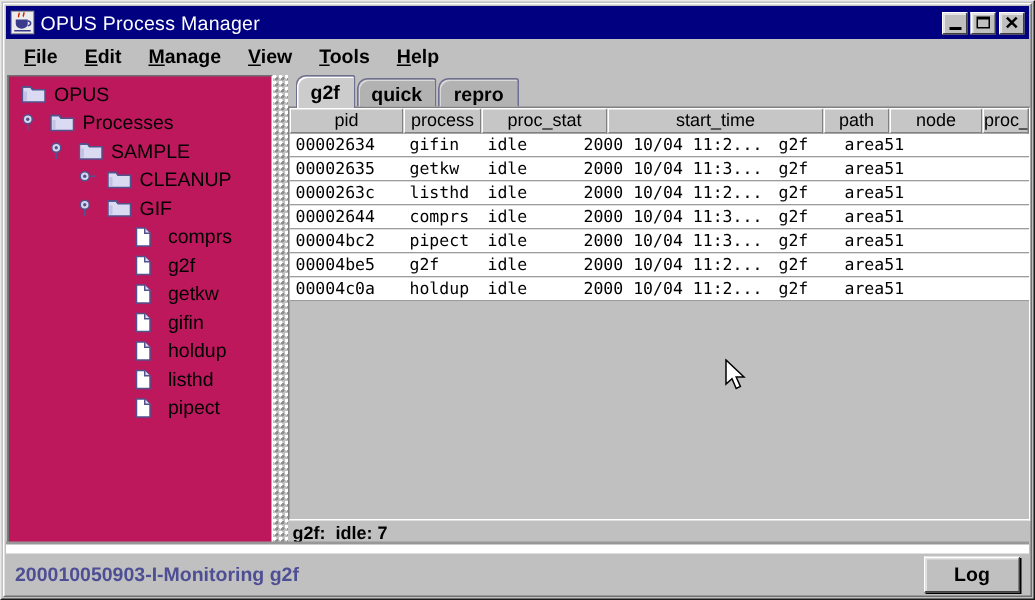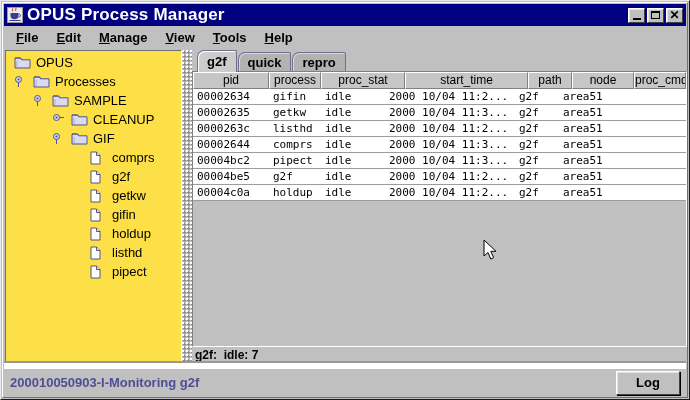--- a/index.html
+++ b/index.html
@@ -16,41 +16,41 @@
     position: absolute; inset: 1px;
     border: 1px solid; border-color: #ffffff #707070 #707070 #ffffff;
     pointer-events: none; z-index: 40;
   }
   
   .titlebar {
     position: absolute; left: 3px; right: 3px; top: 3px; height: 22px;
     background: var(--titlebar, #000080);
     display: flex; align-items: center; gap: 4px; padding: 0 3px;
   }
-  .title-text { color: #fff; font-weight: bold; font-size: 17px; flex: 1; letter-spacing: .2px; }
+  .title-text { color: #fff; font-weight: normal; font-size: 13px; flex: 1; letter-spacing: .2px; }
   .winbtns { display: flex; gap: 2px; }
   .winbtn {
     width: 17px; height: 15px; background: #c0c0c0;
     border: 1px solid; border-color: #ffffff #404040 #404040 #ffffff;
     box-shadow: inset 1px 1px 0 #e6e6e6;
     display: flex; align-items: center; justify-content: center;
   }
   .glyph-min { width: 8px; height: 2px; background: #000; margin-top: 7px; }
   .glyph-max { width: 9px; height: 8px; border: 1px solid #000; border-top-width: 2px; }
   .glyph-close { font: bold 12px "Liberation Sans", sans-serif; color: #000; line-height: 10px; }
   
   .menubar {
     position: absolute; left: 3px; right: 3px; top: 25px; height: 23px;
     display: flex; align-items: center; padding-left: 3px;
   }
   .menu-item { font-weight: bold; font-size: 13px; padding: 2px 9px; color: #000; }
   
   .tree-panel {
     position: absolute; left: 4px; top: 49px; width: 177px; height: 313px;
-    background: #fde047; overflow: hidden; padding-top: 2px;
+    background: #be185d; overflow: hidden; padding-top: 2px;
     border: 1px solid; border-color: #707070 #ffffff #ffffff #707070;
   }
   .tree-row { height: 19px; display: flex; align-items: center; font-size: 13px; color: #000; }
   .tree-handle { width: 19px; height: 13px; flex: none; }
   .tree-icon { width: 20px; flex: none; display: flex; align-items: center; }
   .tree-label { padding-left: 2px; white-space: nowrap; }
   
   .split-divider {
     position: absolute; left: 181px; top: 49px; width: 10px; height: 313px;
     background-color: #c0c0c0;
@@ -298,21 +298,21 @@
   <div class="tab-bar" id="tabs">
       <div class="tab selected">g2f</div>
       <div class="tab">quick</div>
       <div class="tab">repro</div>
     </div>
   <div class="table-panel">
     <div class="thead" id="thead">
         <div class="th" style="width: 76px;">pid</div>
         <div class="th" style="width: 52px;">process</div>
         <div class="th" style="width: 84px;">proc_stat</div>
-        <div class="th" style="width: 123px;">start_time</div>
+        <div class="th" style="width: 144px;">start_time</div>
         <div class="th" style="width: 44px;">path</div>
         <div class="th" style="width: 62px;">node</div>
         <div class="th" style="width: 63px;">proc_cmd</div>
       </div>
     <div id="tbody">
         <div class="tr">
           <div class="td" style="width: 76px;">00002634</div>
           <div class="td" style="width: 52px;">gifin</div>
           <div class="td" style="width: 64px;">idle</div>
           <div class="td" style="width: 130px;">2000 10/04 11:2...</div>

